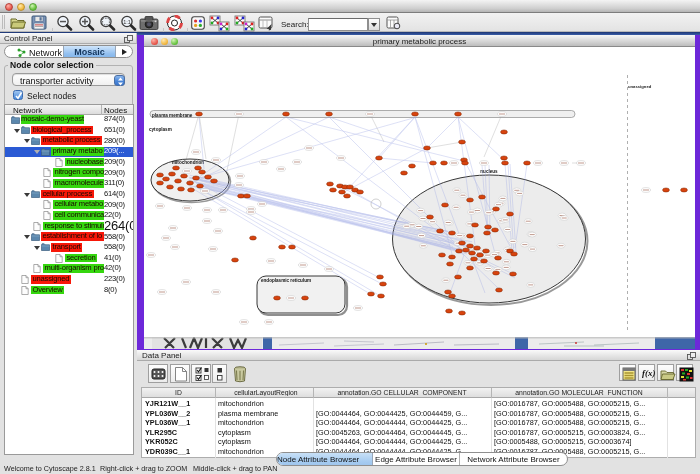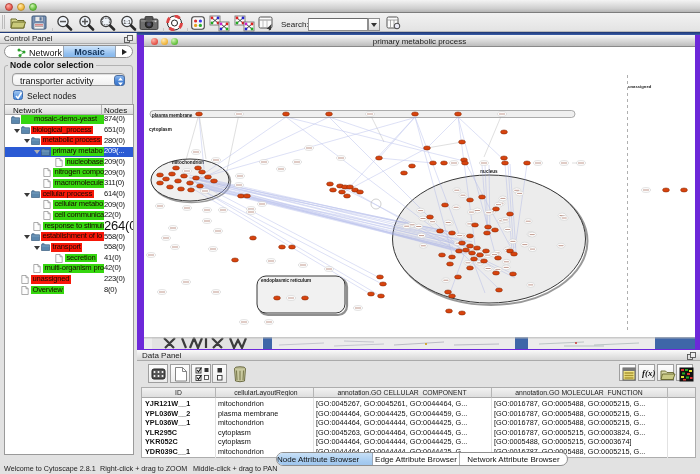--- a/index.html
+++ b/index.html
@@ -749,21 +749,21 @@
         <div class="abs" style="left:0;top:0;width:130px;height:10px;background:linear-gradient(#f5f5f5,#dcdcdc);border-bottom:1px solid #a8a8a8;">
           <div class="abs" style="left:8px;top:0.5px;font-size:8px;color:#111;">Network</div>
           <div class="abs" style="left:99px;top:0.5px;font-size:8px;color:#111;">Nodes</div>
           <div class="abs" style="left:96px;top:0;width:1px;height:10px;background:#b5b5b5;"></div>
         </div>
         <div class="abs" style="left:0;top:9.6px;width:130px;height:10.6px;">
           <svg class="abs" style="left:6px;top:1px" width="9" height="8" viewBox="0 0 9 8">
 <path d="M0.5 2 L0.5 7.5 L8.5 7.5 L8.5 1.8 L4 1.8 L3.2 0.8 L1 0.8 Z" fill="#5b87ad" stroke="#3c5f80" stroke-width="0.7"></path>
 <path d="M0.5 3 L8.5 3" stroke="#7fa5c4" stroke-width="0.8"></path>
           </svg>
-          <div class="abs" style="left:16px;top:0.5px;background:#35d60e;color:#1a0a00;font-size:7.6px;letter-spacing:-0.2px;line-height:8.8px;padding:0 13px;white-space:nowrap;max-width:83px;overflow:hidden;">mosaic-demo-yeast</div>
+          <div class="abs" style="left:16px;top:0.5px;background:#35d60e;color:#1a0a00;font-size:7.6px;letter-spacing:-0.2px;line-height:8.8px;padding:0 0;white-space:nowrap;max-width:83px;overflow:hidden;">mosaic-demo-yeast</div>
           <div class="abs" style="left:99px;top:0.8px;font-size:7.6px;letter-spacing:-0.2px;line-height:8.8px;color:#111;">874(0)</div>
         </div>
         <div class="abs" style="left:0;top:20.2px;width:130px;height:10.6px;">
           <div class="abs" style="left:9px;top:3.5px;width:0;height:0;border-left:3.5px solid transparent;border-right:3.5px solid transparent;border-top:4.5px solid #3a3a3a;"></div>
           <svg class="abs" style="left:16px;top:1px" width="9" height="8" viewBox="0 0 9 8">
 <path d="M0.5 2 L0.5 7.5 L8.5 7.5 L8.5 1.8 L4 1.8 L3.2 0.8 L1 0.8 Z" fill="#5b87ad" stroke="#3c5f80" stroke-width="0.7"></path>
 <path d="M0.5 3 L8.5 3" stroke="#7fa5c4" stroke-width="0.8"></path>
           </svg>
           <div class="abs" style="left:26px;top:0.5px;background:#f71708;color:#1a0a00;font-size:7.6px;letter-spacing:-0.2px;line-height:8.8px;padding:0 1.5px;white-space:nowrap;max-width:73px;overflow:hidden;">biological_process</div>
           <div class="abs" style="left:99px;top:0.8px;font-size:7.6px;letter-spacing:-0.2px;line-height:8.8px;color:#111;">651(0)</div>
@@ -978,21 +978,20 @@
           <div class="abs" style="left:171px;top:1px;width:178px;font-size:6.8px;color:#222;text-align:center;white-space:nowrap;overflow:hidden;">annotation.GO CELLULAR_COMPONENT</div>
           <div class="abs" style="left:171px;top:0;width:1px;height:10px;background:#b5b5b5;"></div>
           <div class="abs" style="left:349px;top:1px;width:176px;font-size:6.8px;color:#222;text-align:center;white-space:nowrap;overflow:hidden;">annotation.GO MOLECULAR_FUNCTION</div>
           <div class="abs" style="left:349px;top:0;width:1px;height:10px;background:#b5b5b5;"></div>
           <div class="abs" style="left:525px;top:1px;width:30px;font-size:6.8px;color:#222;text-align:center;white-space:nowrap;overflow:hidden;"></div>
           <div class="abs" style="left:525px;top:0;width:1px;height:10px;background:#b5b5b5;"></div>
         </div>
         <div class="abs" style="left:0;top:10px;width:553px;height:10px;">
           <div class="abs" style="left:3px;top:0.5px;font-size:7.3px;font-weight:bold;color:#111;white-space:nowrap;">YJR121W__1</div>
           <div class="abs" style="left:76px;top:0.5px;font-size:7.3px;color:#111;white-space:nowrap;">mitochondrion</div>
-          <div class="abs" style="left:174px;top:0.5px;font-size:7.3px;color:#111;white-space:nowrap;overflow:hidden;width:174px;">[GO:0045267, GO:0045261, GO:0044464, G...</div>
           <div class="abs" style="left:352px;top:0.5px;font-size:7.3px;color:#111;white-space:nowrap;overflow:hidden;width:172px;">[GO:0016787, GO:0005488, GO:0005215, G...</div>
         </div>
         <div class="abs" style="left:0;top:20px;width:553px;height:10px;">
           <div class="abs" style="left:3px;top:0.5px;font-size:7.3px;font-weight:bold;color:#111;white-space:nowrap;">YPL036W__2</div>
           <div class="abs" style="left:76px;top:0.5px;font-size:7.3px;color:#111;white-space:nowrap;">plasma membrane</div>
           <div class="abs" style="left:174px;top:0.5px;font-size:7.3px;color:#111;white-space:nowrap;overflow:hidden;width:174px;">[GO:0044464, GO:0044425, GO:0044459, G...</div>
           <div class="abs" style="left:352px;top:0.5px;font-size:7.3px;color:#111;white-space:nowrap;overflow:hidden;width:172px;">[GO:0016787, GO:0005488, GO:0005215, G...</div>
         </div>
         <div class="abs" style="left:0;top:29px;width:553px;height:10px;">
           <div class="abs" style="left:3px;top:0.5px;font-size:7.3px;font-weight:bold;color:#111;white-space:nowrap;">YPL036W__1</div>

